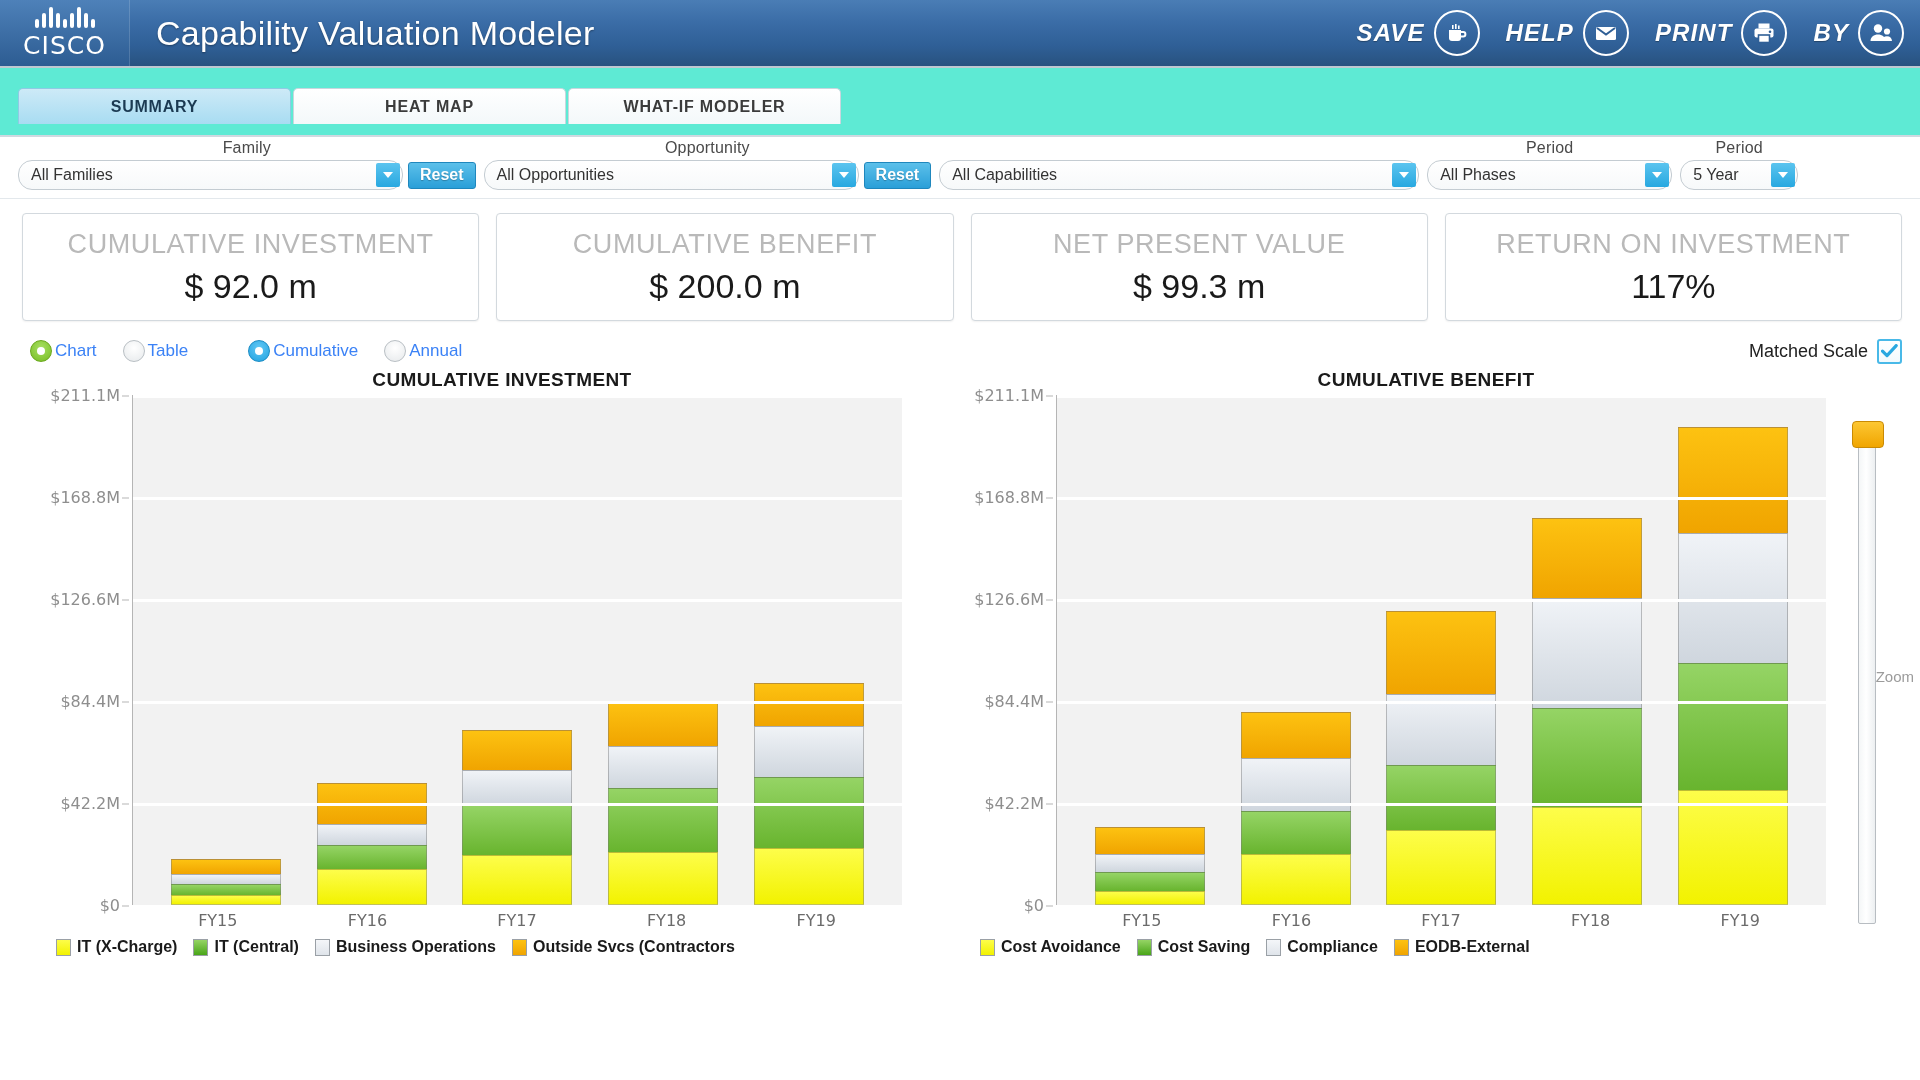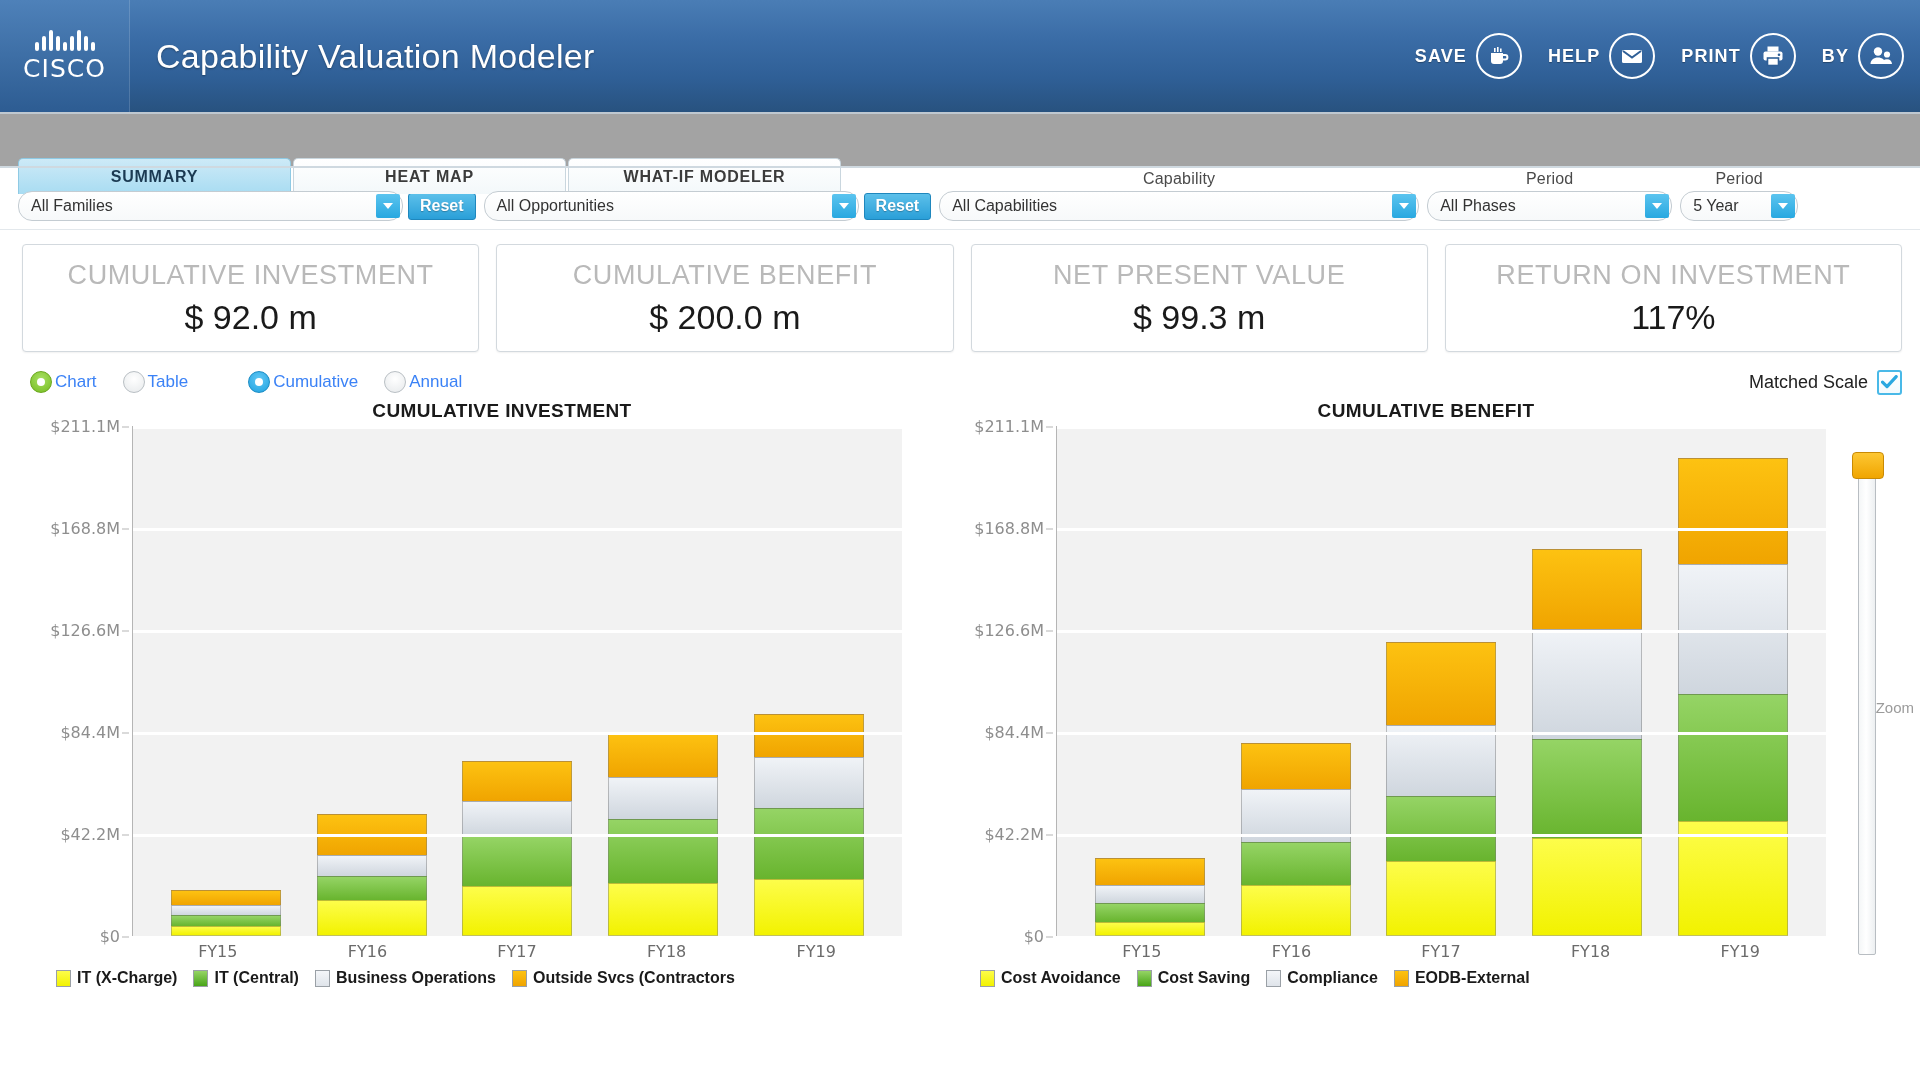--- a/index.html
+++ b/index.html
@@ -6,21 +6,21 @@
   html, body {
     width: 1920px; height: 1080px;
     font-family: "Liberation Sans", sans-serif;
     background: #ffffff;
     overflow: hidden;
   }
 
   
   .header {
     position: relative;
-    height: 114px;
+    height: 68px;
     background: linear-gradient(180deg, #4a7db5 0%, #3a6ca6 35%, #2f5f96 70%, #28527f 100%);
     border-bottom: 2px solid #bfc8d0;
     display: flex;
     align-items: center;
     box-shadow: 0 2px 4px rgba(0,0,0,.25);
   }
   .hdr-left { display: flex; align-items: center; height: 100%; }
   .cisco-logo {
     width: 130px; height: 100%;
     display: flex; flex-direction: column;
@@ -40,36 +40,37 @@
     margin-left: 26px; letter-spacing: .3px;
     text-shadow: 0 1px 2px rgba(0,0,0,.35);
     white-space: nowrap;
   }
   .hdr-actions {
     position: absolute; right: 16px; top: 0; height: 100%;
     display: flex; align-items: center; gap: 0;
   }
   .hdr-action { display: flex; align-items: center; gap: 9px; margin-left: 26px; cursor: pointer; }
   .hdr-action-label {
-    color: #ffffff; font-size: 18px; letter-spacing: 1.1px; font-weight: bold;
+    color: #ffffff; font-size: 24px; letter-spacing: 1.1px; font-weight: bold;
     text-shadow: 0 1px 1px rgba(0,0,0,.3);
+    font-style: italic;
   }
   .hdr-icon-circle {
     width: 46px; height: 46px; border-radius: 50%;
     border: 2.5px solid #ffffff;
     display: flex; align-items: center; justify-content: center;
   }
   .hdr-icon-circle svg { display: block; }
 
   
   .tabs-wrap {
     position: relative;
-    padding: 44px 0 0 18px;
-    background: #a3a3a3;
-    height: 54px;
+    padding: 20px 0 0 18px;
+    background: #5eead4;
+    height: 69px;
   }
   .tabs { display: flex; align-items: flex-end; }
   .tab {
     width: 273px; height: 36px;
     display: flex; align-items: center; justify-content: center;
     font-size: 16px; font-weight: bold; letter-spacing: .8px;
     color: #3b3b3b;
     border: 1px solid #c9d6de;
     border-bottom: none;
     border-radius: 5px 5px 0 0;
@@ -378,21 +379,20 @@
     <div class="filter-row">
       <div class="select-box w-opp">
         <span>All Opportunities</span>
         <span class="select-arrow"></span>
       </div>
       <div class="reset-btn">Reset</div>
     </div>
   </div>
 
   <div class="filter-group">
-    <div class="filter-label">Capability</div>
     <div class="filter-row">
       <div class="select-box w-cap">
         <span>All Capabilities</span>
         <span class="select-arrow"></span>
       </div>
     </div>
   </div>
 
   <div class="filter-group">
     <div class="filter-label">Period</div>

